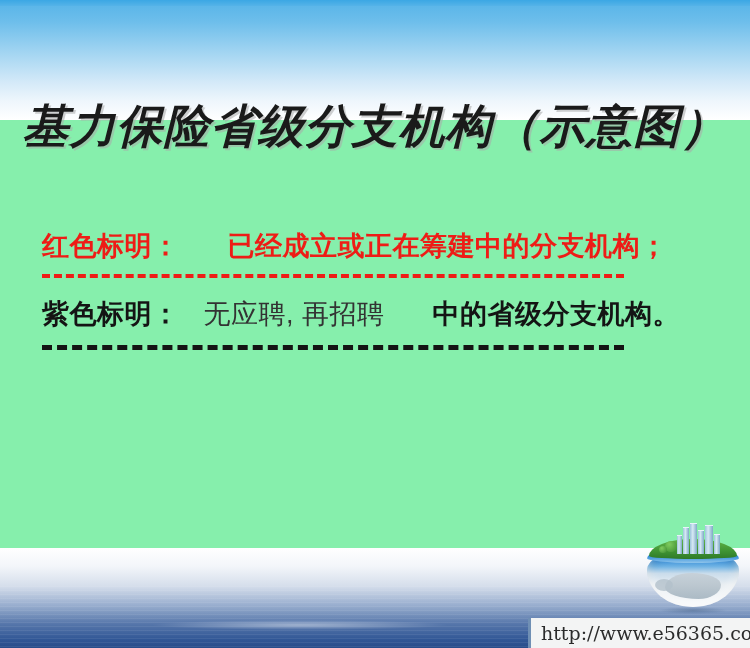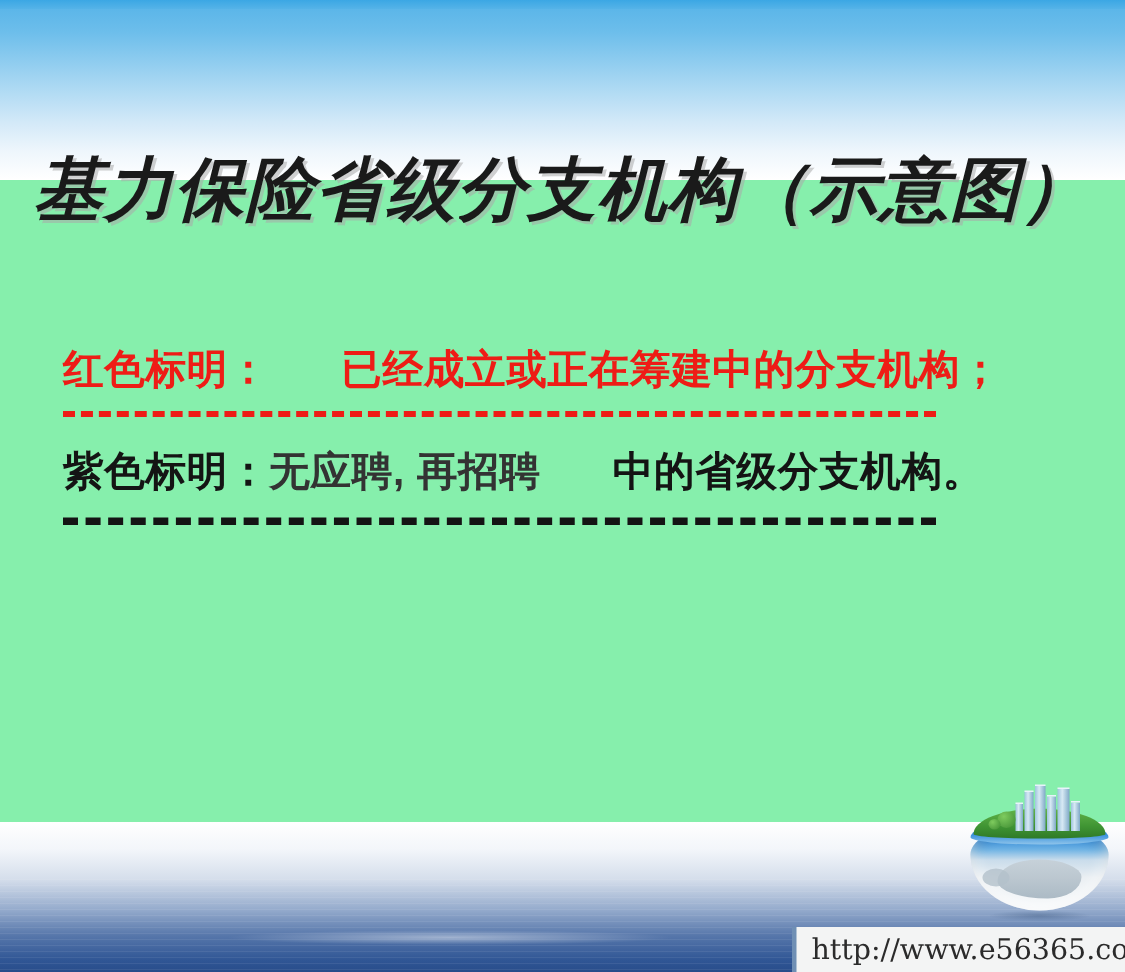--- a/index.html
+++ b/index.html
@@ -109,22 +109,23 @@
     letter-spacing: 0.5px;
   }
   .legend-text .lead { letter-spacing: 0.5px; }
   .legend-text .tail { letter-spacing: 0.5px; margin-left: 48px; }
 
   .row-red   .legend-text { color: #ee1c16; }
   .row-purple .legend-text { color: #a5113d; }
   .row-black .legend-text { color: #141414; }
 
   .row-black .legend-text .mid {
-    font-weight: bold;
+    font-weight: normal;
     color: #333333;
+    margin-left: 24px;
   }
 
   .rule {
     height: 0;
     border: 0;
     margin: 0;
   }
   .rule-red {
     margin-top: 14px;
     width: 582px;

